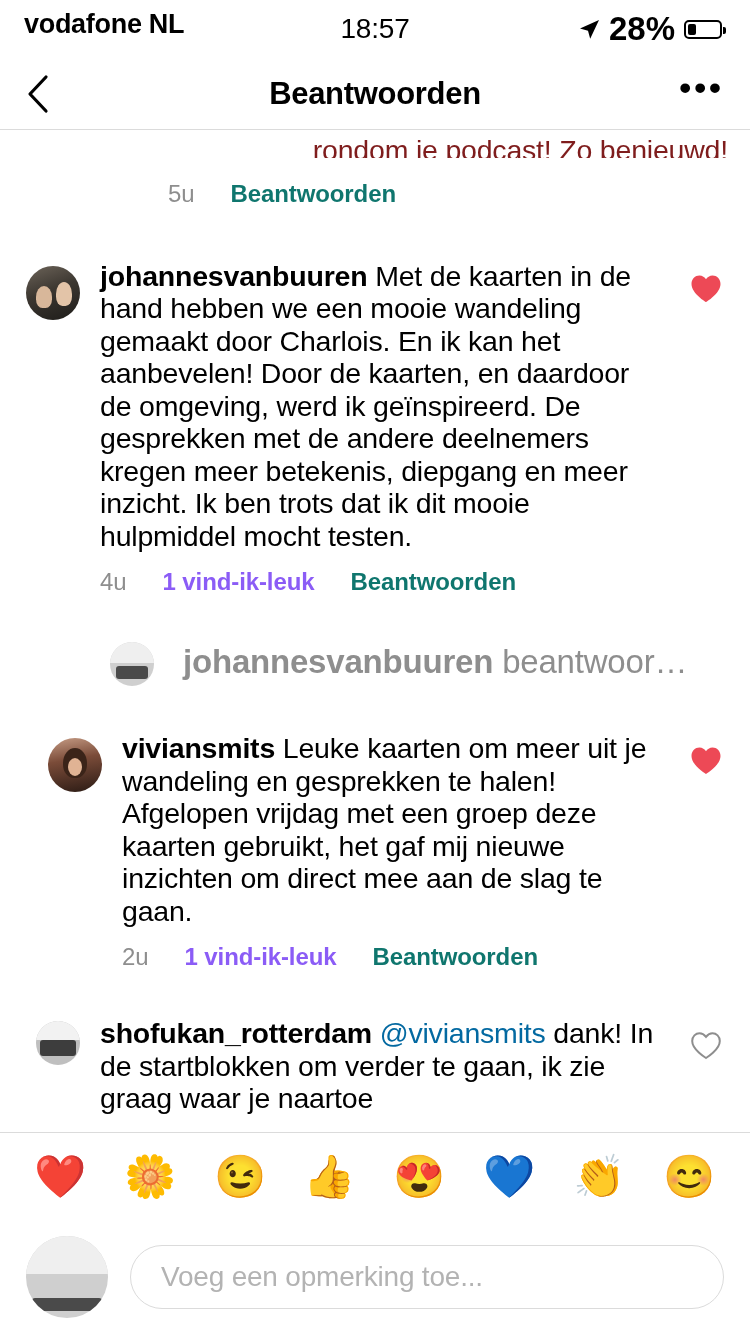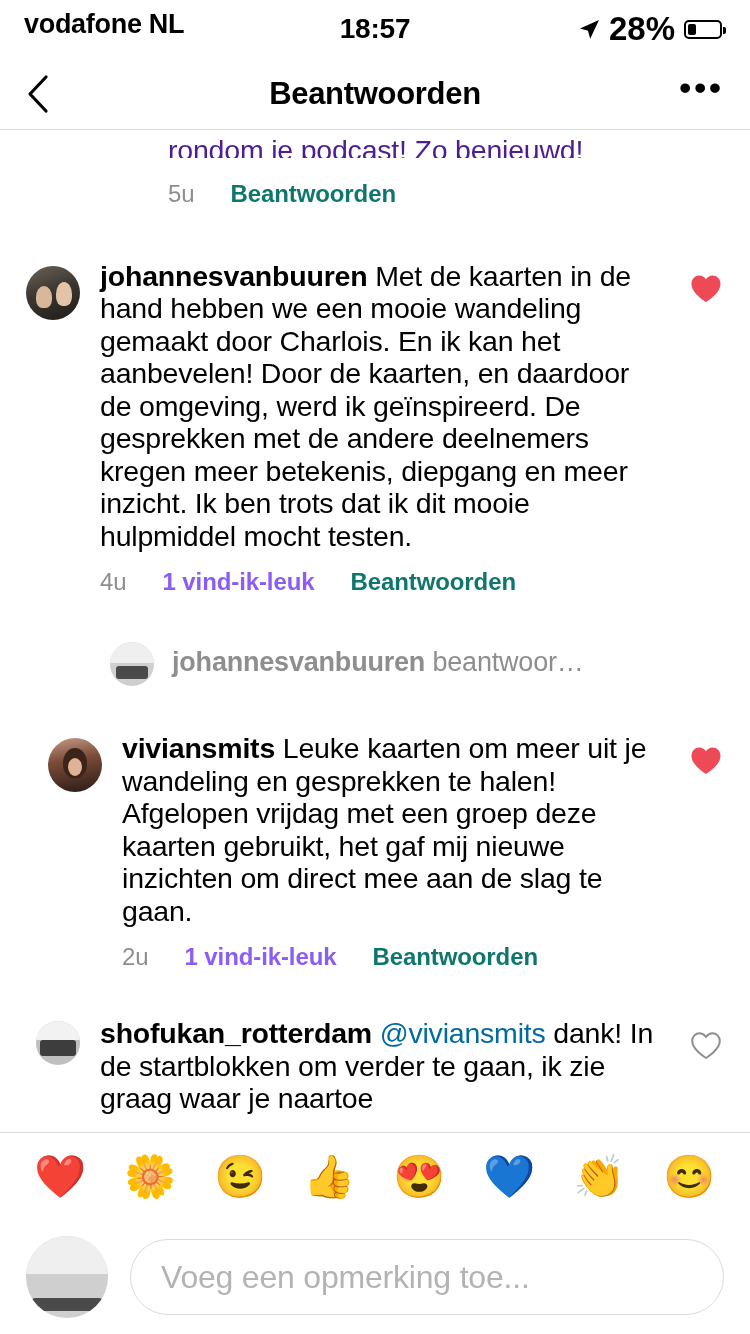--- a/index.html
+++ b/index.html
@@ -43,21 +43,21 @@
   .signal i:nth-child(2) { height: 13px; }
   .signal i:nth-child(3) { height: 18px; background: #c8c8c8; }
   .signal i:nth-child(4) { height: 22px; background: #c8c8c8; }
   .carrier { font-size: 27px; font-weight: 600; letter-spacing: -0.3px; }
   .wifi { margin-left: 6px; }
   .status-center {
     position: absolute;
     left: 0; right: 0;
     text-align: center;
     font-size: 28px;
-    font-weight: 700;
+    font-weight: 400;
     letter-spacing: -0.2px;
     pointer-events: none;
   }
   .status-right {
     margin-left: auto;
     display: flex;
     align-items: center;
     gap: 9px;
     font-size: 33px;
     font-weight: 600;
@@ -215,36 +215,38 @@
     justify-content: center;
     padding-top: 14px;
   }
   .reply-stub {
     display: flex;
     align-items: center;
     padding: 0 22px 0 110px;
     gap: 18px;
   }
   .reply-stub .txt {
-    font-size: 27px;
+    font-size: 33px;
     color: #8e8e8e;
     letter-spacing: -0.2px;
+    margin-left: 11px;
   }
   .reply-stub .txt b { color: #8e8e8e; font-weight: 700; }
 
   .top-clip {
     padding: 0 22px 0 168px;
   }
   .clipped {
     font-size: 28.5px;
     line-height: 1.14;
-    color: #4c1d95;
+    color: #7f1d1d;
     height: 24px;
     overflow: hidden;
     letter-spacing: -0.2px;
+    text-align: right;
   }
 
   
   .emoji-bar {
     flex: 0 0 88px;
     height: 88px;
     display: flex;
     align-items: center;
     justify-content: space-between;
     padding: 0 34px;
@@ -260,27 +262,27 @@
     height: 114px;
     display: flex;
     align-items: center;
     padding: 0 26px;
     gap: 22px;
     background: #fff;
   }
   .input-bar .avatar { margin-top: 0; flex: 0 0 82px; width: 82px; height: 82px; }
   .comment-input {
     flex: 1 1 auto;
-    height: 76px;
+    height: 64px;
     border: 1px solid #dbdbdb;
     border-radius: 38px;
     display: flex;
     align-items: center;
     padding: 0 30px;
-    font-size: 32px;
+    font-size: 28px;
     color: #b3b3b3;
     letter-spacing: -0.2px;
     background: #fff;
   }
 </style>
 </head>
 <body>
 
 <div class="phone">
 

